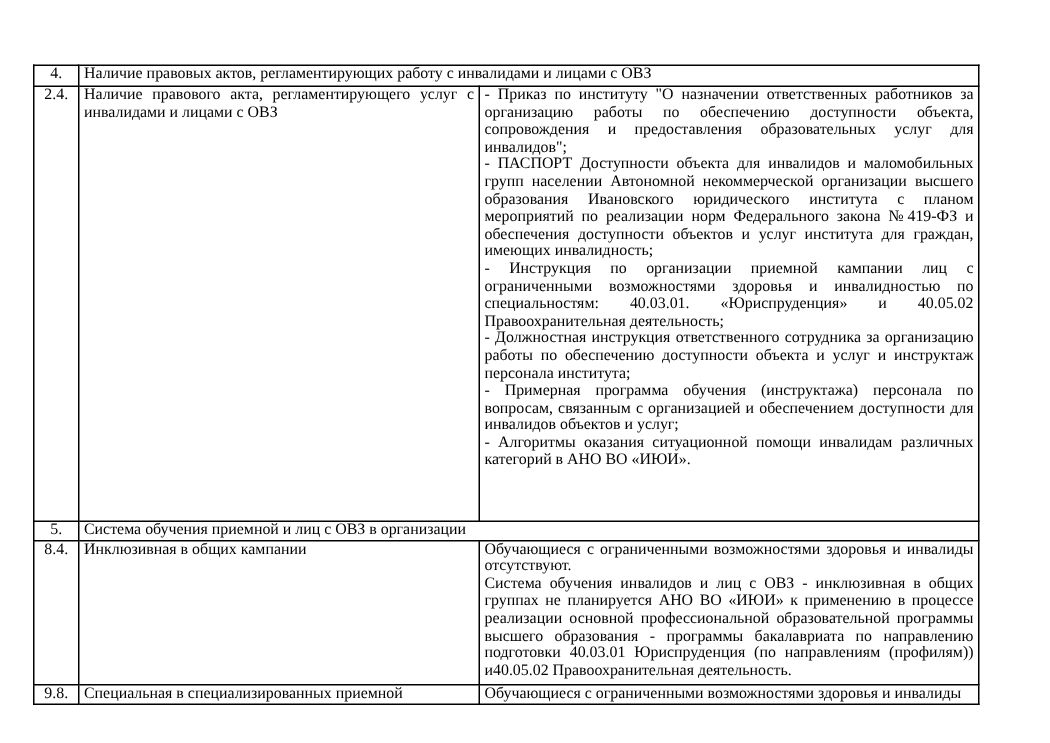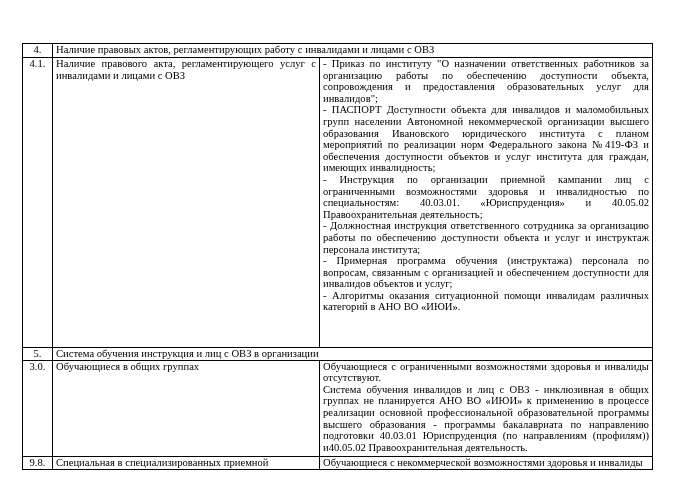--- a/index.html
+++ b/index.html
@@ -66,39 +66,39 @@
       <col class="c1">
       <col class="c2">
       <col class="c3">
     </colgroup>
     <tbody>
       <tr class="r-head-4">
         <td class="num">4.</td>
         <td class="crit" colspan="2">Наличие правовых актов, регламентирующих работу с инвалидами и лицами с ОВЗ</td>
       </tr>
       <tr class="r-4-1">
-        <td class="num">4.1.</td>
+        <td class="num">2.4.</td>
         <td class="crit">Наличие правового акта, регламентирующего услуг с инвалидами и лицами с ОВЗ</td>
         <td class="val">- Приказ по институту "О назначении ответственных работников за организацию работы по обеспечению доступности объекта, сопровождения и предоставления образовательных услуг для инвалидов";
 - ПАСПОРТ Доступности объекта для инвалидов и маломобильных групп населении Автономной некоммерческой организации высшего образования Ивановского юридического института с планом мероприятий по реализации норм Федерального закона №419-ФЗ и обеспечения доступности объектов и услуг института для граждан, имеющих инвалидность;
 - Инструкция по организации приемной кампании лиц с ограниченными возможностями здоровья и инвалидностью по специальностям: 40.03.01. «Юриспруденция» и 40.05.02 Правоохранительная деятельность;
 - Должностная инструкция ответственного сотрудника за организацию работы по обеспечению доступности объекта и услуг и инструктаж персонала института;
 - Примерная программа обучения (инструктажа) персонала по вопросам, связанным с организацией и обеспечением доступности для инвалидов объектов и услуг;
 - Алгоритмы оказания ситуационной помощи инвалидам различных категорий в АНО ВО «ИЮИ».</td>
       </tr>
       <tr class="r-head-5">
         <td class="num">5.</td>
-        <td class="crit" colspan="2">Система обучения инструкция и лиц с ОВЗ в организации</td>
+        <td class="crit" colspan="2">Система обучения приемной и лиц с ОВЗ в организации</td>
       </tr>
       <tr class="r-5-1">
-        <td class="num">3.0.</td>
-        <td class="crit">Обучающиеся в общих группах</td>
+        <td class="num">8.4.</td>
+        <td class="crit">Инклюзивная в общих кампании</td>
         <td class="val">Обучающиеся с ограниченными возможностями здоровья и инвалиды отсутствуют.
 Система обучения инвалидов и лиц с ОВЗ - инклюзивная в общих группах не планируется АНО ВО «ИЮИ» к применению в процессе реализации основной профессиональной образовательной программы высшего образования - программы бакалавриата по направлению подготовки 40.03.01 Юриспруденция (по направлениям (профилям)) и40.05.02 Правоохранительная деятельность.</td>
       </tr>
       <tr class="r-5-2">
         <td class="num">9.8.</td>
         <td class="crit">Специальная в специализированных приемной</td>
-        <td class="val">Обучающиеся с некоммерческой возможностями здоровья и инвалиды</td>
+        <td class="val">Обучающиеся с ограниченными возможностями здоровья и инвалиды</td>
       </tr>
     </tbody>
   </table>
 </div>
 
 </body></html>

